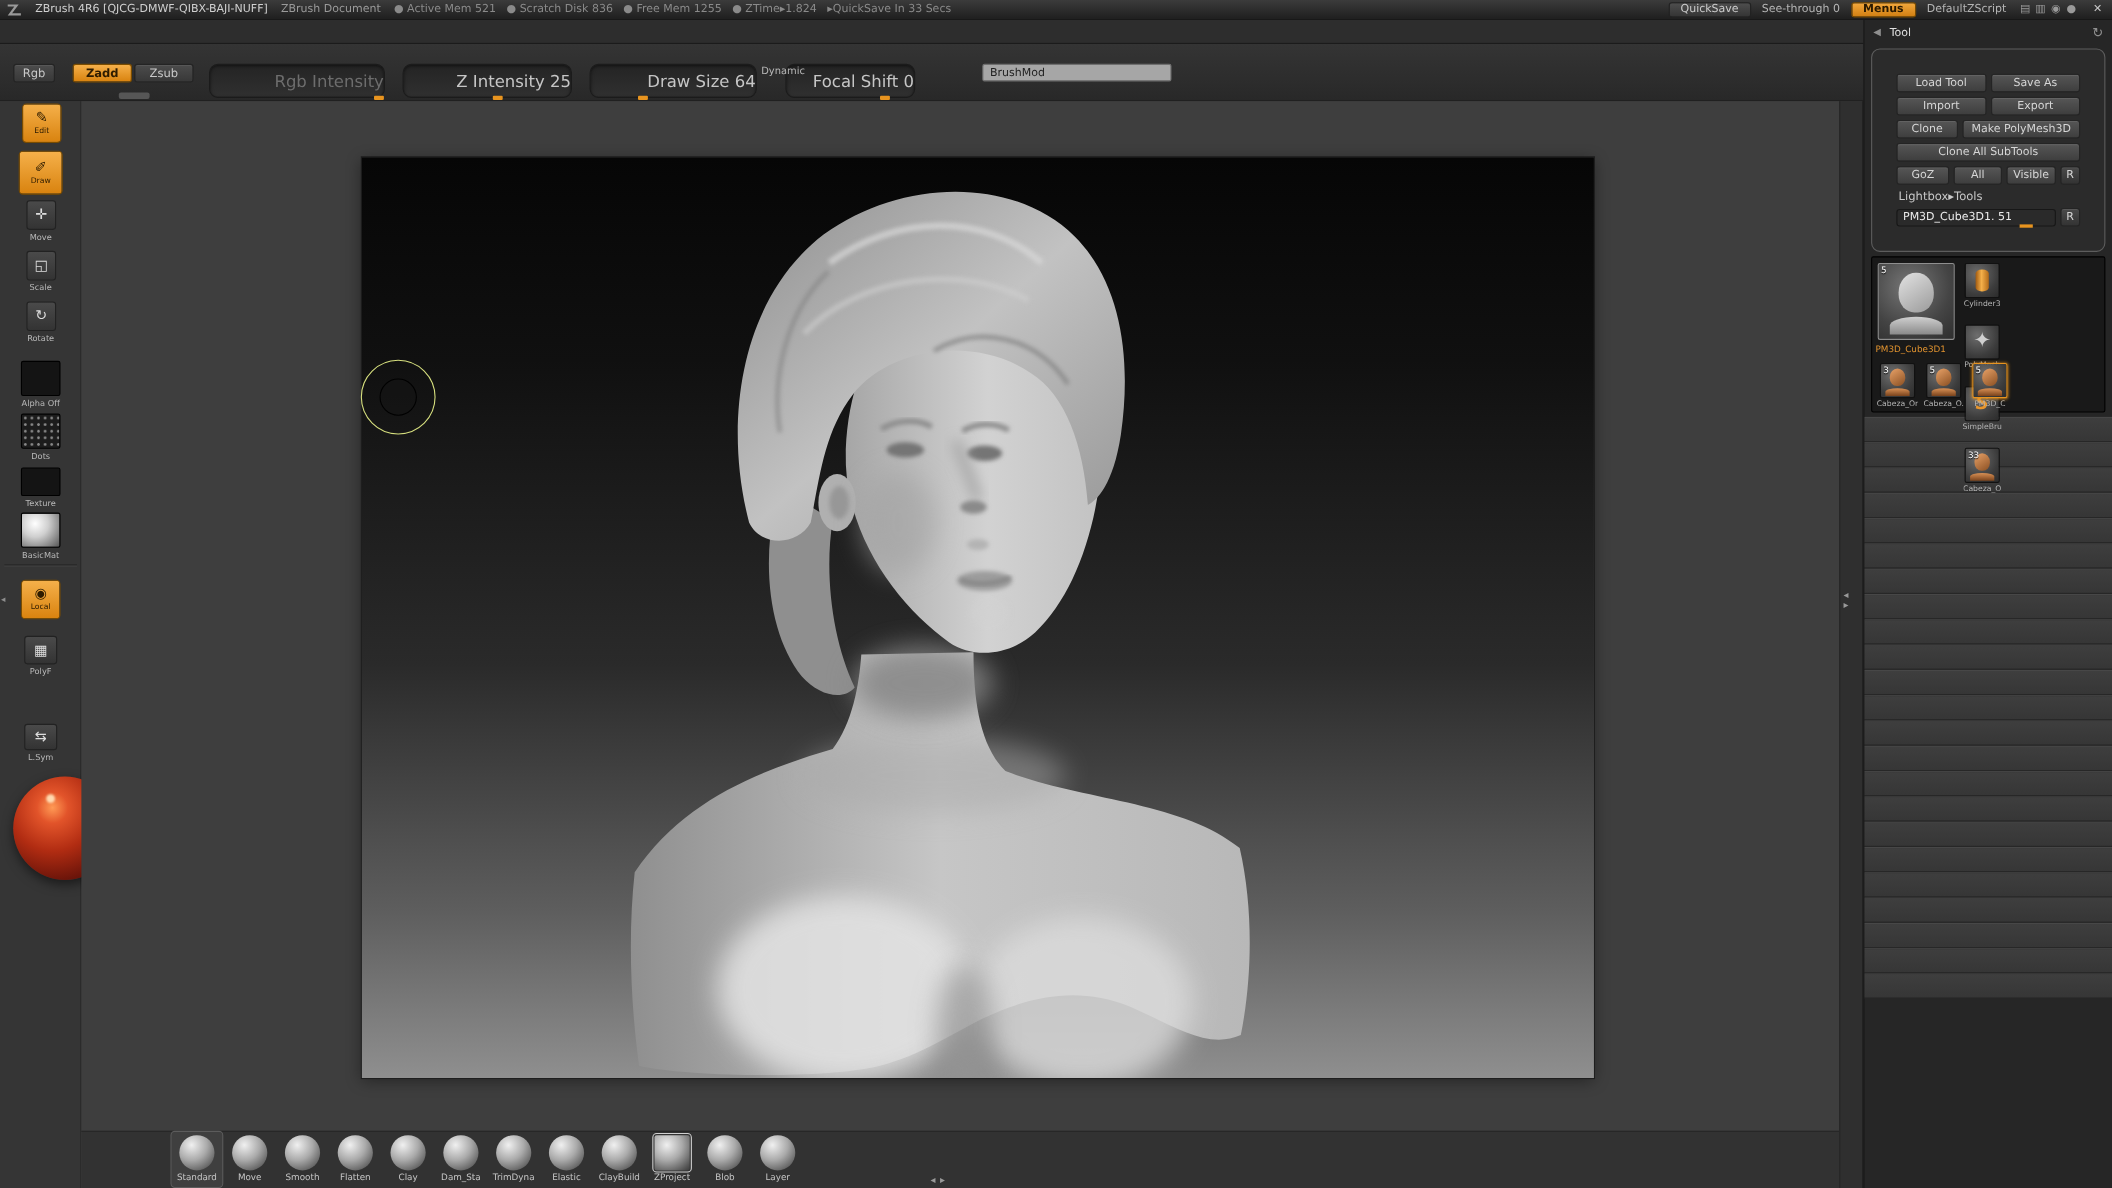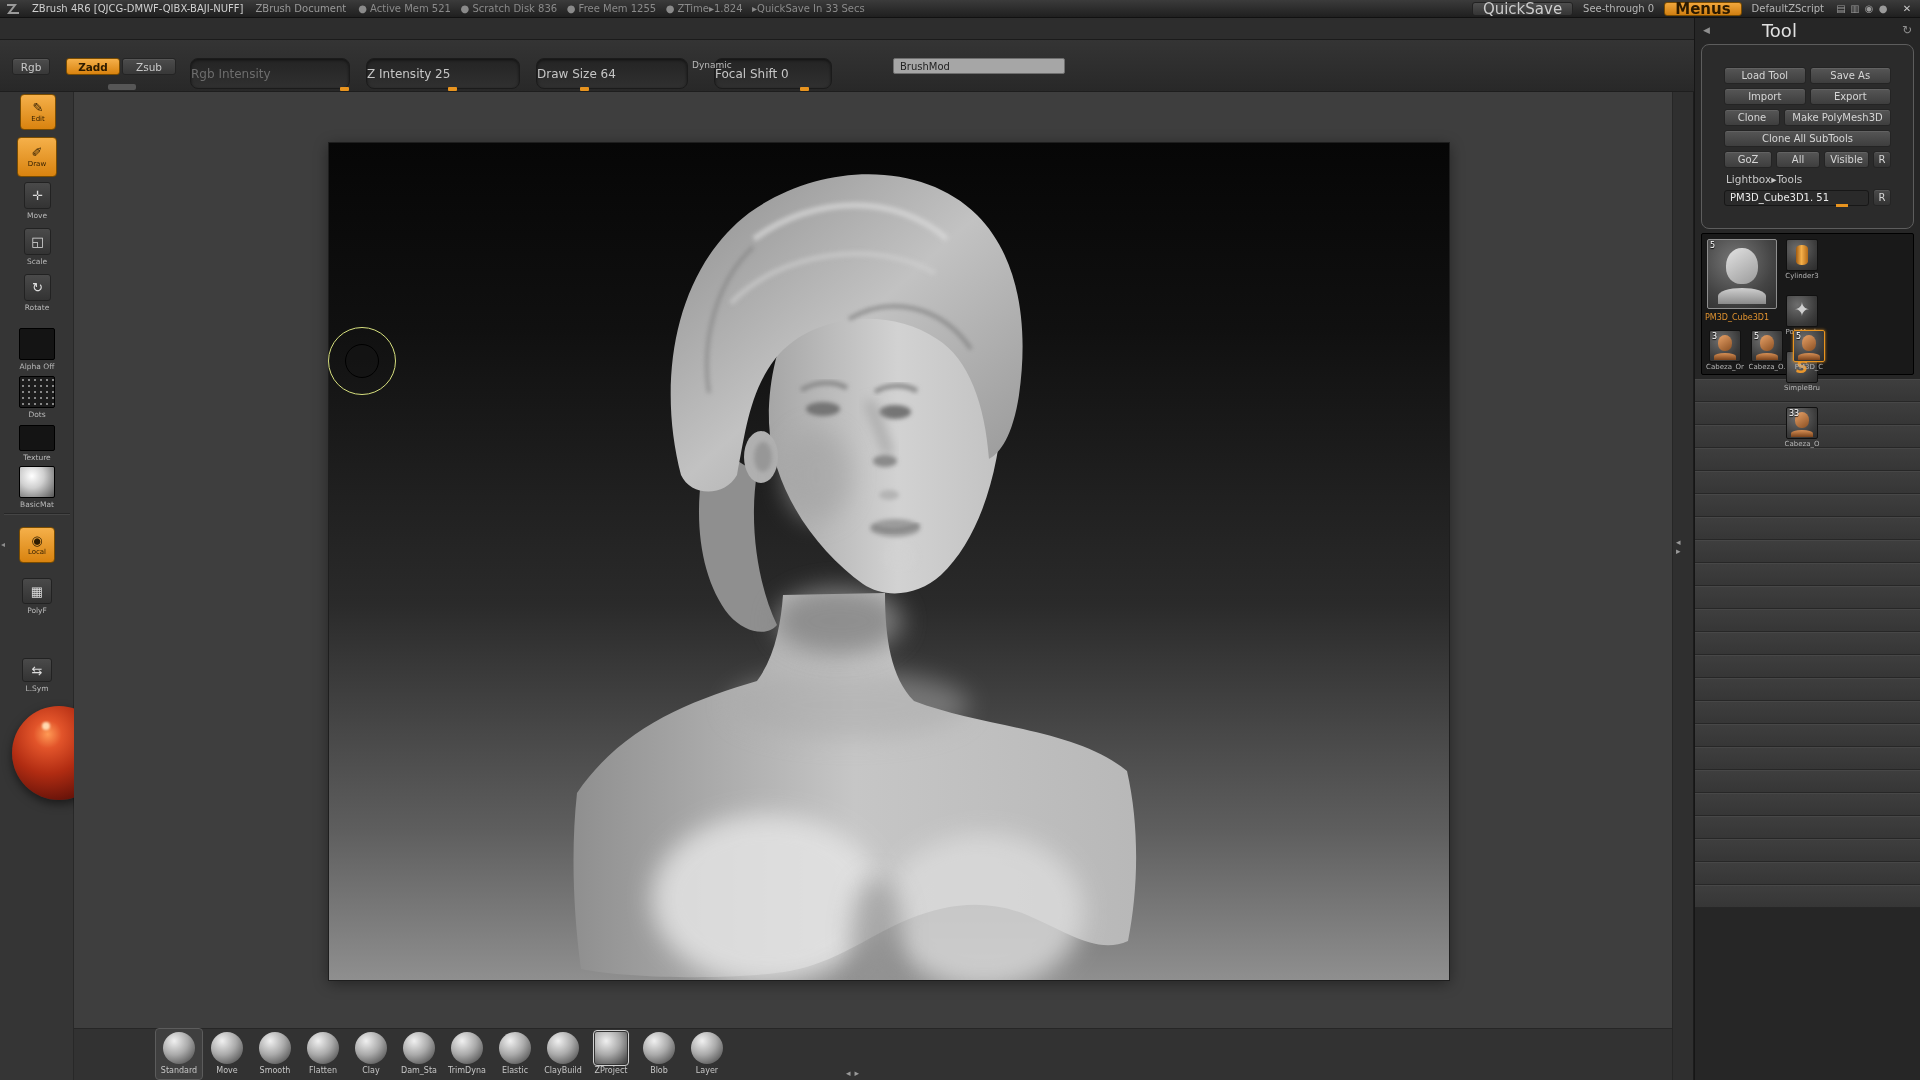--- a/index.html
+++ b/index.html
@@ -9,43 +9,43 @@
   
   .titlebar { position:absolute; top:0; left:0; width:1920px; height:18px;
     background:linear-gradient(#3b3b3b,#1f1f1f); border-bottom:1px solid #111;
     display:flex; align-items:center; gap:12px; padding:0 6px; font-size:10px; color:#b5b5b5; z-index:50; }
   .tb-logo { width:14px; height:12px; display:inline-block; }
   .app-title { color:#d0d0d0; }
   .doc-title { color:#9a9a9a; }
   .stats { color:#8a8a8a; white-space:pre; }
   .tb-right { margin-left:auto; display:flex; align-items:center; gap:10px; }
   .tb-btn { background:linear-gradient(#4e4e4e,#343434); border:1px solid #222; border-radius:3px;
-    color:#ccc; font-size:15px; height:14px; padding:0 10px; display:flex; align-items:center; font-family:inherit; }
+    color:#ccc; font-size:10px; height:14px; padding:0 10px; display:flex; align-items:center; font-family:inherit; }
   .tb-btn.menus { background:linear-gradient(#f2a73c,#d07f12); color:#2b1a00; border-color:#7a4c00; font-weight:bold; }
   .tb-text { color:#b5b5b5; }
   .tb-icon { color:#9a9a9a; font-size:10px; width:14px; text-align:center; }
   .tb-icon.close { color:#c9c9c9; }
 
   
   .menubar { position:absolute; top:18px; left:0; right:226px; height:22px; background:#2d2d2d;
     border-bottom:1px solid #1b1b1b; display:flex; align-items:center; padding-left:10px; }
   .menu-item { font-size:10.5px; color:#c2c2c2; padding:0 6px; height:22px; display:flex; align-items:center; }
 
   
   .toolbar { position:absolute; top:40px; left:0; right:226px; height:52px;
     background:linear-gradient(#343434,#2c2c2c 70%,#282828); border-bottom:1px solid #1e1e1e; }
   .toolbar .abs { position:absolute; top:18px; }
   .gbtn { background:linear-gradient(#4c4c4c,#383838); border:1px solid #242424; border-radius:3px;
     color:#c9c9c9; font-size:10.5px; height:17px; display:flex; align-items:center; justify-content:center;
     box-shadow:inset 0 1px 0 rgba(255,255,255,.07); font-family:inherit; }
   .obtn { background:linear-gradient(#f5b04a,#d9830f); border:1px solid #7a4c00; border-radius:3px;
     color:#2e1c00; font-size:10.5px; font-weight:bold; height:17px; display:flex; align-items:center; justify-content:center; font-family:inherit; }
   .zslider { position:absolute; top:18px; height:31px; border-radius:8px;
-    background:linear-gradient(#242424,#303030); border:1px solid #1b1b1b; color:#c6c6c6; font-size:12px;
-    display:flex; align-items:center; justify-content:flex-start; box-shadow:inset 0 1px 3px rgba(0,0,0,.55); }
+    background:linear-gradient(#242424,#303030); border:1px solid #1b1b1b; color:#c6c6c6; font-size:15px;
+    display:flex; align-items:center; justify-content:flex-end; box-shadow:inset 0 1px 3px rgba(0,0,0,.55); }
   .zslider::after { content:''; position:absolute; left:var(--pos,50%); bottom:-3px; width:9px; height:4px;
     margin-left:-4px; background:#e8941f; border-radius:1px; }
   .zslider.disabled { color:#6d6d6d; }
   .dyn-label { position:absolute; top:20px; left:692px; font-size:9px; color:#b9b9b9; }
   .brushmod { position:absolute; top:18px; left:893px; width:172px; height:16px; background:#a6a6a6;
     border:1px solid #6f6f6f; border-radius:2px; color:#222; font-size:10px; display:flex; align-items:center; padding:0 6px; }
   .mini-scroll { position:absolute; left:108px; top:44px; width:28px; height:6px; background:#565656; border-radius:2px; }
 
   
   .left-tray { position:absolute; left:0; top:92px; bottom:0; width:74px; background:#353535;
@@ -90,21 +90,21 @@
 
   
   .divider-strip { position:absolute; right:226px; top:92px; bottom:0; width:22px; background:#2f2f2f;
     border-left:1px solid #262626; border-right:1px solid #1c1c1c; }
   .divider-strip .arrows { position:absolute; top:446px; left:3px; font-size:9px; color:#9a9a9a; display:flex; flex-direction:column; line-height:9px; }
 
   
   .tool-panel { position:absolute; right:0; top:18px; bottom:0; width:226px; background:#262626; border-left:1px solid #161616; }
   .tp-header { height:24px; display:flex; align-items:center; padding:0 8px; gap:8px; }
   .tp-back { color:#8f8f8f; font-size:9px; }
-  .tp-title { color:#e0e0e0; font-size:18px;margin-left:44px; }
+  .tp-title { color:#e0e0e0; font-size:10px; }
   .tp-refresh { margin-left:auto; color:#8f8f8f; font-size:12px; }
   .tp-group { margin:2px 6px 4px; border:1px solid #5d5d5d; border-radius:8px; padding:22px;
     display:flex; flex-direction:column; gap:4px; background:#2b2b2b; }
   .g-row { display:flex; gap:4px; }
   .zbtn { flex:1; height:17px; background:linear-gradient(#565656,#3e3e3e); border:1px solid #242424; border-radius:3px;
     color:#d6d6d6; font-size:10px; display:flex; align-items:center; justify-content:center;
     box-shadow:inset 0 1px 0 rgba(255,255,255,.08); font-family:inherit; white-space:nowrap; }
   .zbtn.narrow { flex:0 0 56px; }
   .zbtn.tiny { flex:0 0 18px; background:linear-gradient(#4a4a4a,#333); }
   .zbtn.w48 { flex:0 0 48px; } .zbtn.w44 { flex:0 0 44px; }

